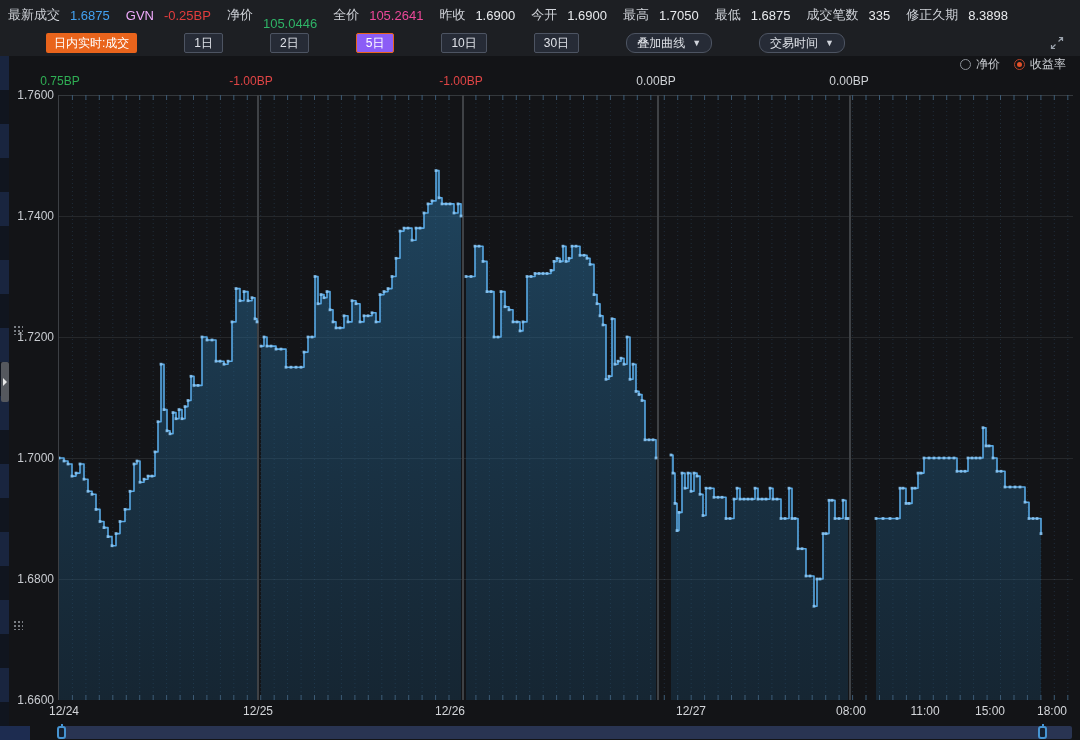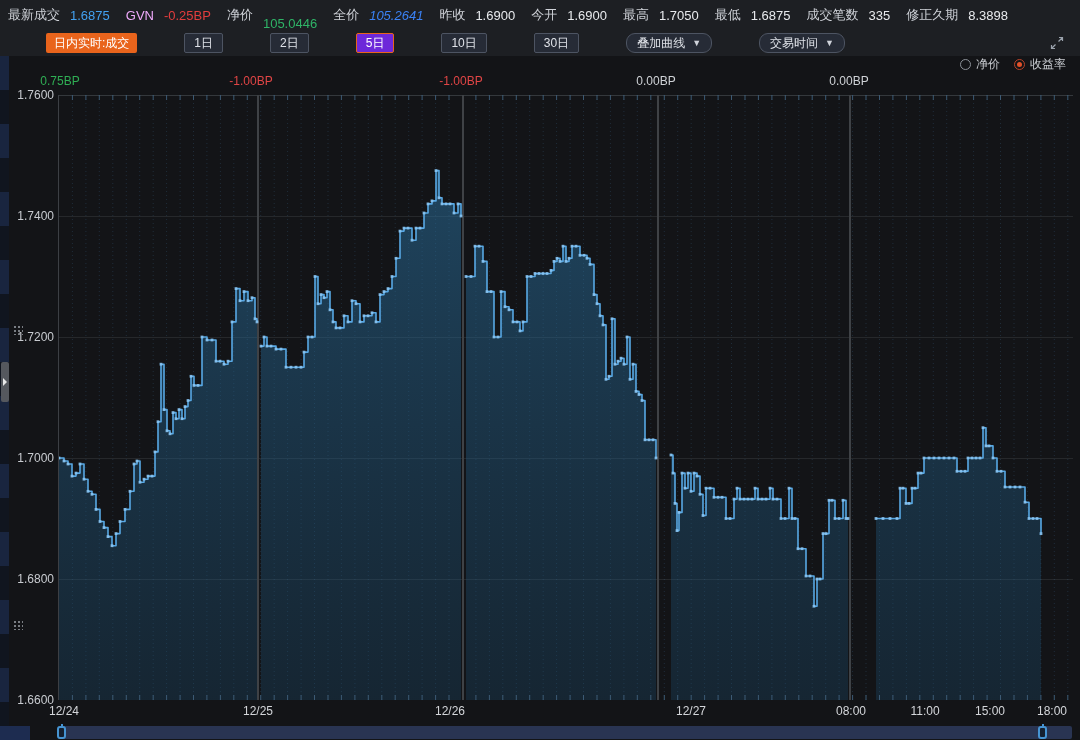--- a/index.html
+++ b/index.html
@@ -12,21 +12,21 @@
   .stat-item{display:inline-flex;align-items:center;gap:10px;font-size:13px;}
   .stat-label{color:#cfd2d8;}
   .stat-value{color:#e8eaed;}
 
   
   .toolbar{position:absolute;left:0;top:30px;width:1080px;height:26px;background:#1d1f23;
     display:flex;align-items:center;gap:7px;padding-left:6px;}
   .toolbar button{height:20px;font-size:12px;line-height:18px;cursor:pointer;margin-left:40px;}
   .mode-btn{background:#e9641c;color:#fff;border:none;border-radius:2px;padding:0 8px;}
   .p-btn{background:#262b36;color:#dfe2e8;border:1px solid #4d5462;border-radius:2px;padding:0 9px;}
-  .p-btn.active{background:#6d28d9;color:#fff;border-color:#e9641c;}
+  .p-btn.active{background:#8b5cf6;color:#fff;border-color:#e9641c;}
   .dd{background:#262b36;color:#dfe2e8;border:1px solid #4d5462;border-radius:9px;padding:0 10px;
     display:inline-flex;align-items:center;gap:7px;justify-content:space-between;}
   .dd .caret{font-size:9px;color:#cfd3da;}
 
   
   .legend{position:absolute;top:56px;right:14px;display:flex;gap:14px;align-items:center;z-index:5;}
   .radio{display:inline-flex;align-items:center;gap:5px;font-size:12px;color:#c9ccd1;cursor:pointer;}
   .rdot{width:11px;height:11px;border-radius:50%;border:1.5px solid #8b9097;position:relative;display:inline-block;}
   .rdot.sel{border-color:#b8432a;}
   .rdot.sel::after{content:"";position:absolute;left:2px;top:2px;width:5px;height:5px;border-radius:50%;background:#e2512a;}
@@ -71,21 +71,21 @@
     <span class="stat-item">
         <span class="stat-label" style="color: #f0abfc;">GVN</span>
         <span class="stat-value" style="color: rgb(226, 61, 61);">-0.25BP</span>
       </span>
     <span class="stat-item">
         <span class="stat-label">净价</span>
         <span class="stat-value" style="color: rgb(47, 180, 103); margin-top: 16px;">105.0446</span>
       </span>
     <span class="stat-item">
         <span class="stat-label">全价</span>
-        <span class="stat-value" style="color: #3b82f6; font-style: italic;">105.2641</span>
+        <span class="stat-value" style="color: #ec4899;">105.2641</span>
       </span>
     <span class="stat-item">
         <span class="stat-label">昨收</span>
         <span class="stat-value" style="color: rgb(232, 234, 237);">1.6900</span>
       </span>
     <span class="stat-item">
         <span class="stat-label">今开</span>
         <span class="stat-value" style="color: rgb(232, 234, 237);">1.6900</span>
       </span>
     <span class="stat-item">

